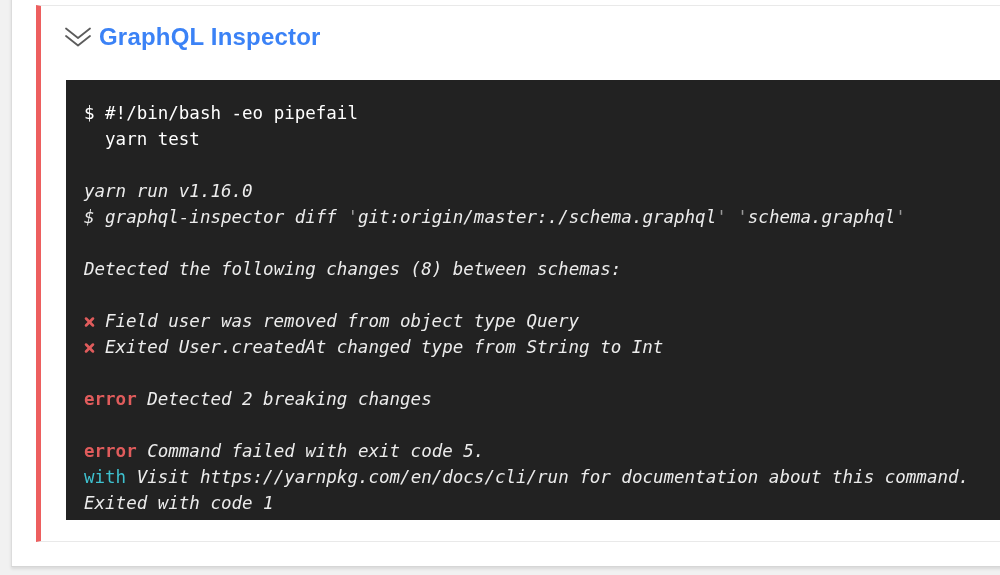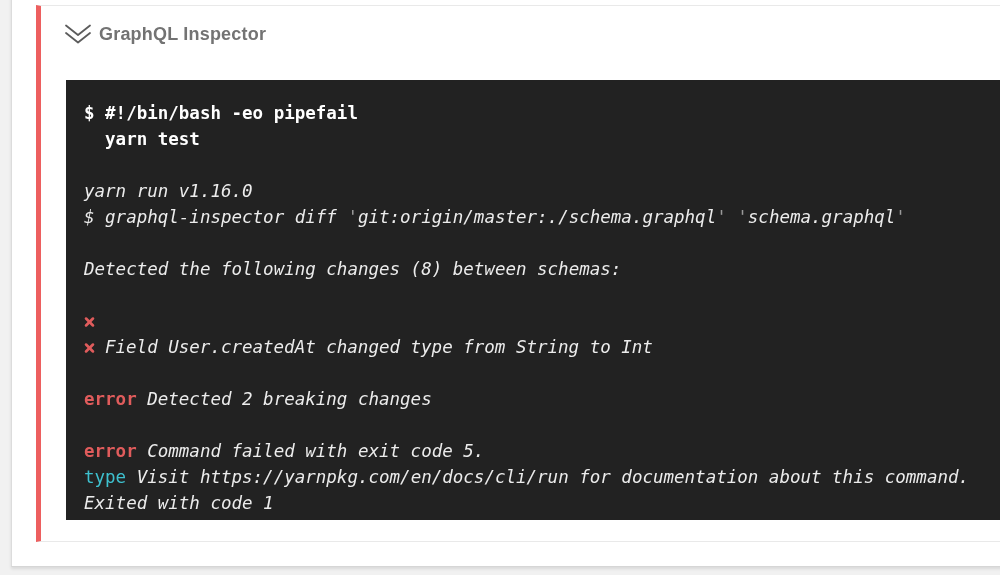--- a/index.html
+++ b/index.html
@@ -35,23 +35,23 @@
 
   .card-header {
     display: flex;
     align-items: center;
     padding: 17px 0 0 23px;
     cursor: pointer;
   }
   .chev { display: inline-flex; width: 28px; height: 22px; margin-right: 7px; }
   .chev svg { width: 28px; height: 22px; }
   .step-title {
-    font-size: 18px;
+    font-size: 24px;
     font-weight: bold;
-    color: #737373;
+    color: #3b82f6;
     letter-spacing: 0.2px;
   }
 
   
   .terminal {
     position: absolute;
     left: 25px; top: 74px;
     width: calc(100% - 25px);
     height: 440px;
     background: var(--term-bg, #222222);
@@ -60,21 +60,21 @@
     font-size: 17.5px;
     overflow: hidden;
   }
   .term-line {
     height: 26px;
     line-height: 26px;
     white-space: pre;
     color: var(--term-text, #ececec);
   }
   .seg.default { color: var(--term-text, #ececec); font-style: italic; }
-  .seg.bold    { color: #ffffff; font-weight: bold; }
+  .seg.bold    { color: #ffffff; font-weight: normal; }
   .seg.dim     { color: var(--dim, #9a9a9a); }
   .seg.red     { color: var(--err, #e05c5c); font-weight: bold; }
   .seg.cyan    { color: var(--info, #3ec1cf); }
   .seg.icon-cross {
     display: inline-block;
     width: 11px; height: 12px;
     margin-right: 10px;
   }
   .seg.icon-cross svg { width: 11px; height: 12px; vertical-align: -1px; }
 </style>
@@ -99,27 +99,27 @@
         <div class="term-line"><span class="seg bold">  yarn test</span></div>
         <div class="term-line"></div>
         <div class="term-line"><span class="seg default">yarn run v1.16.0</span></div>
         <div class="term-line"><span class="seg default">$ graphql-inspector diff </span><span class="seg dim">'</span><span class="seg default">git:origin/master:./schema.graphql</span><span class="seg dim">'</span><span class="seg default"> </span><span class="seg dim">'</span><span class="seg default">schema.graphql</span><span class="seg dim">'</span></div>
         <div class="term-line"></div>
         <div class="term-line"><span class="seg default">Detected the following changes (8) between schemas:</span></div>
         <div class="term-line"></div>
         <div class="term-line"><span class="seg icon-cross"><svg viewBox="0 0 14 14" fill="none">
               <line x1="2.6" y1="2.6" x2="11.4" y2="11.4" stroke="#e05c5c" stroke-width="3.4" stroke-linecap="round"></line>
               <line x1="11.4" y1="2.6" x2="2.6" y2="11.4" stroke="#e05c5c" stroke-width="3.4" stroke-linecap="round"></line>
-            </svg></span></div>
+            </svg></span><span class="seg default">Field user was removed from object type Query</span></div>
         <div class="term-line"><span class="seg icon-cross"><svg viewBox="0 0 14 14" fill="none">
               <line x1="2.6" y1="2.6" x2="11.4" y2="11.4" stroke="#e05c5c" stroke-width="3.4" stroke-linecap="round"></line>
               <line x1="11.4" y1="2.6" x2="2.6" y2="11.4" stroke="#e05c5c" stroke-width="3.4" stroke-linecap="round"></line>
-            </svg></span><span class="seg default">Field User.createdAt changed type from String to Int</span></div>
+            </svg></span><span class="seg default">Exited User.createdAt changed type from String to Int</span></div>
         <div class="term-line"></div>
         <div class="term-line"><span class="seg red">error</span><span class="seg default"> Detected 2 breaking changes</span></div>
         <div class="term-line"></div>
         <div class="term-line"><span class="seg red">error</span><span class="seg default"> Command failed with exit code 5.</span></div>
-        <div class="term-line"><span class="seg cyan">type</span><span class="seg default"> Visit https://yarnpkg.com/en/docs/cli/run for documentation about this command.</span></div>
+        <div class="term-line"><span class="seg cyan">with</span><span class="seg default"> Visit https://yarnpkg.com/en/docs/cli/run for documentation about this command.</span></div>
         <div class="term-line"><span class="seg default">Exited with code 1</span></div>
       </div>
 
   </div>
 </div>
 
 </body></html>

